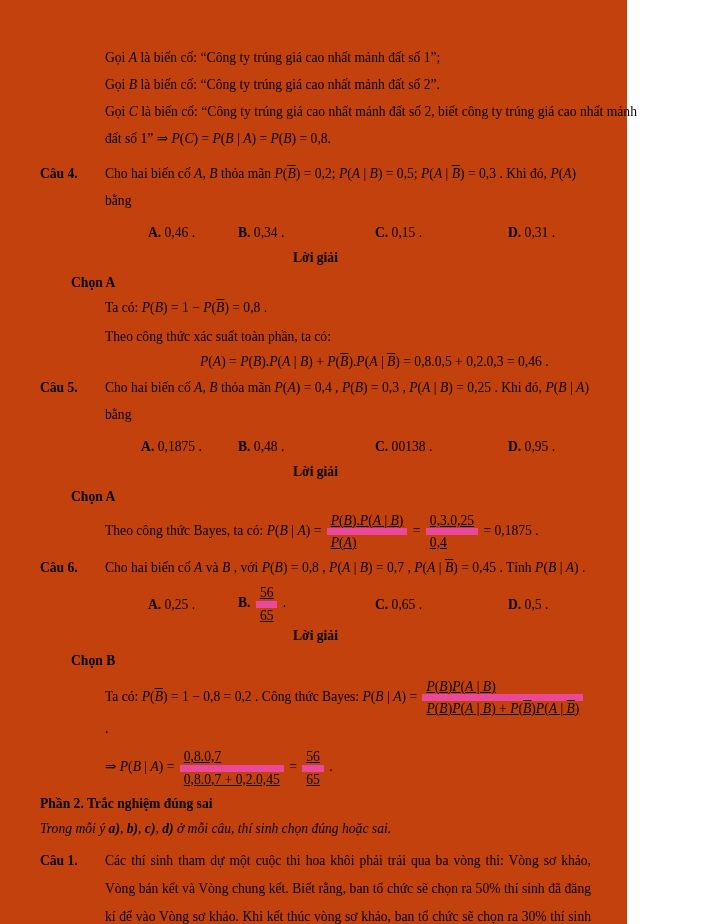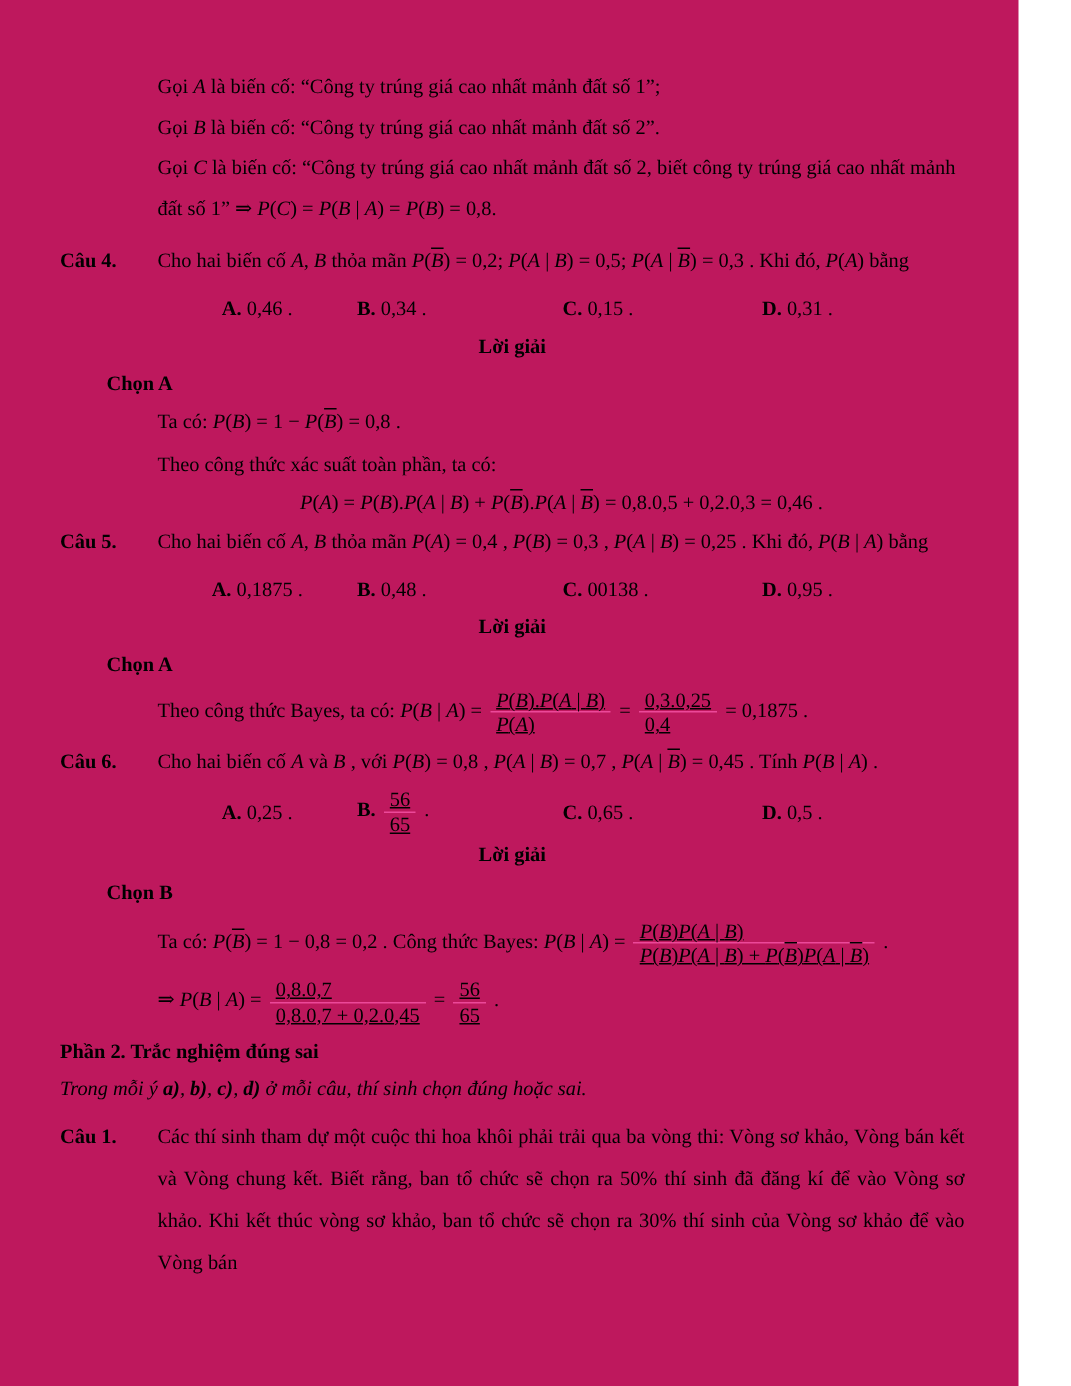--- a/index.html
+++ b/index.html
@@ -2,21 +2,21 @@
 <html><head>
 <meta charset="utf-8">
 <style>
   html,body{margin:0;padding:0;}
   body{
     width:714px;height:924px;background:#ffffff;color:#000000;
     font-family:"Liberation Serif","DejaVu Serif",serif;
     font-size:13.6px;
     overflow:hidden;
   }
-  .page{box-sizing:border-box;width:679px;height:924px;padding:44px 36px 0 40px;background:#be185d;}
+  .page{box-sizing:border-box;width:627px;height:924px;padding:44px 36px 0 40px;background:#c2410c;}
   .line{line-height:27px;}
   .sline{line-height:25px;}
   .indent{margin-left:65px;}
   .nowrap{white-space:nowrap;}
   .qrow{display:flex;}
   .qlabel{width:65px;flex-shrink:0;font-weight:bold;}
   .qbody{flex:1;}
   .options{display:flex;align-items:center;margin-left:65px;}
   .opt{line-height:25px;}
   .opt.c1{width:133px;text-align:center;}
@@ -27,21 +27,21 @@
   .choice{font-weight:bold;line-height:25px;margin-left:31px;}
   .formula-indent{margin-left:160px;}
   .justify{text-align:justify;line-height:28px;}
   .part2-heading{font-weight:bold;line-height:25px;}
   .bold{font-weight:bold;}
   .italic{font-style:italic;}
   .math i{font-style:italic;}
   i.ol{font-style:italic;text-decoration:overline;}
   .frac{display:inline-block;vertical-align:middle;line-height:1.12;margin:0 2px;text-decoration:underline;}
   .frac .num{display:block;padding:0 4px;}
-  .frac .den{display:block;border-top:1px solid #ec4899;padding:0 4px;}
+  .frac .den{display:block;border-top:7px solid #ec4899;padding:0 4px;}
   .mt4{margin-top:4px;}.mt6{margin-top:6px;}.mt8{margin-top:8px;}.mt10{margin-top:4px;justify-content:center;}.mt14{}
 </style>
 </head>
 <body>
 
 <div class="page">
 
   <div>
     <div class="line indent nowrap"><span>Gọi </span><span class="math"><i>A</i></span><span> là biến cố: “Công ty trúng giá cao nhất mảnh đất số 1”;</span></div>
     <div class="line indent nowrap"><span>Gọi </span><span class="math"><i>B</i></span><span> là biến cố: “Công ty trúng giá cao nhất mảnh đất số 2”.</span></div>

